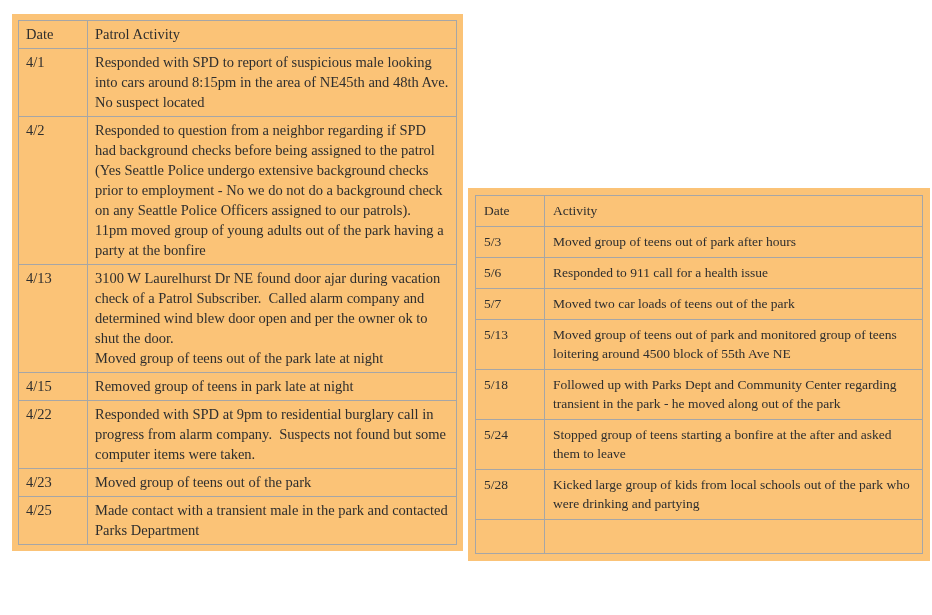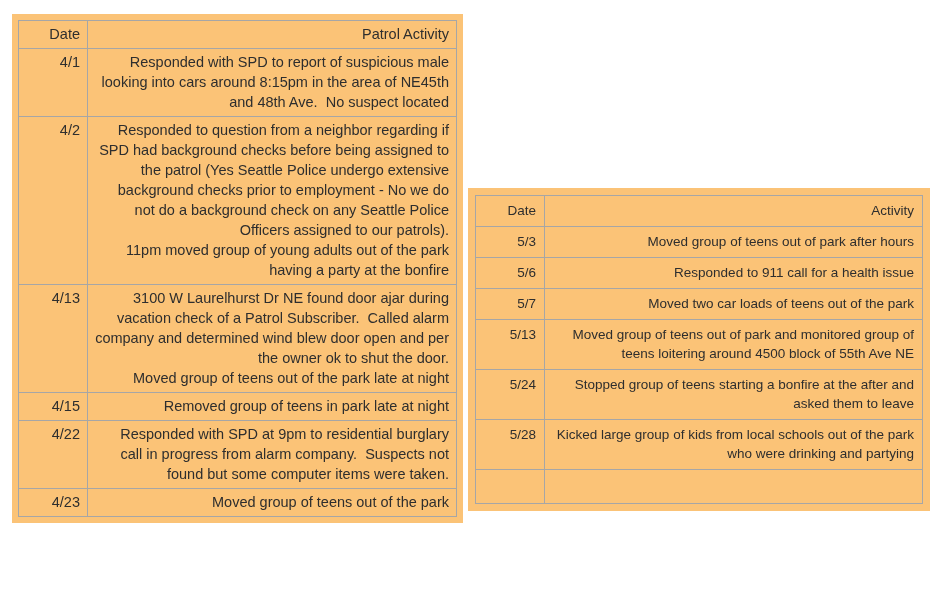--- a/index.html
+++ b/index.html
@@ -33,26 +33,27 @@
     padding: 7px;
   }
   table {
     width: 100%;
     border-collapse: collapse;
     table-layout: fixed;
   }
   th, td {
     border: 1px solid #a6a6a6;
     background: #fbc377;
-    text-align: right;
+    text-align: left;
     vertical-align: top;
     font-weight: normal;
     white-space: pre-wrap;
     word-wrap: break-word;
     color: #2e2e2e;
+    font-family: Liberation Serif, serif;
   }
   #april-wrap th, #april-wrap td {
     font-size: 14.5px;
     line-height: 20px;
     padding: 3px 7px 4px 7px;
   }
   #may-wrap th, #may-wrap td {
     font-size: 13.5px;
     line-height: 19px;
     padding: 5px 8px 6px 8px;
@@ -90,20 +91,24 @@
         <td>Removed group of teens in park late at night</td>
       </tr>
       <tr>
         <td>4/22</td>
         <td>Responded with SPD at 9pm to residential burglary call in progress from alarm company.  Suspects not found but some computer items were taken.</td>
       </tr>
       <tr>
         <td>4/23</td>
         <td>Moved group of teens out of the park</td>
       </tr>
+      <tr>
+        <td>4/25</td>
+        <td>Made contact with a transient male in the park and contacted Parks Department</td>
+      </tr>
     </tbody>
   </table>
 </div>
 
 <div id="may-wrap" class="tbl-wrap">
   <table>
     <tbody>
       <tr>
         <th class="col-date">Date</th>
         <th>Activity</th>
@@ -118,20 +123,24 @@
       </tr>
       <tr>
         <td>5/7</td>
         <td>Moved two car loads of teens out of the park</td>
       </tr>
       <tr>
         <td>5/13</td>
         <td>Moved group of teens out of park and monitored group of teens loitering around 4500 block of 55th Ave NE</td>
       </tr>
       <tr>
+        <td>5/18</td>
+        <td>Followed up with Parks Dept and Community Center regarding transient in the park - he moved along out of the park</td>
+      </tr>
+      <tr>
         <td>5/24</td>
         <td>Stopped group of teens starting a bonfire at the after and asked them to leave</td>
       </tr>
       <tr>
         <td>5/28</td>
         <td>Kicked large group of kids from local schools out of the park who were drinking and partying</td>
       </tr>
       <tr class="empty-row">
         <td></td>
         <td></td>

